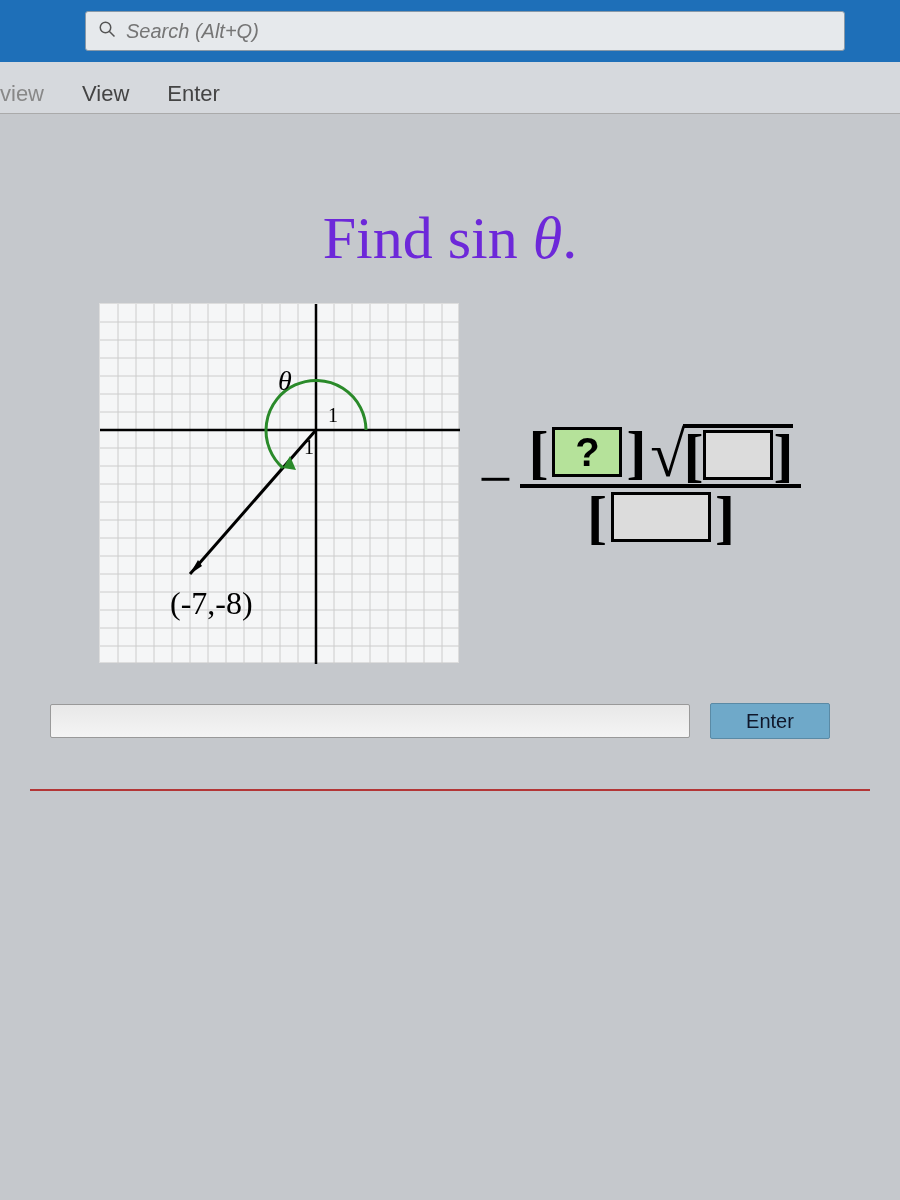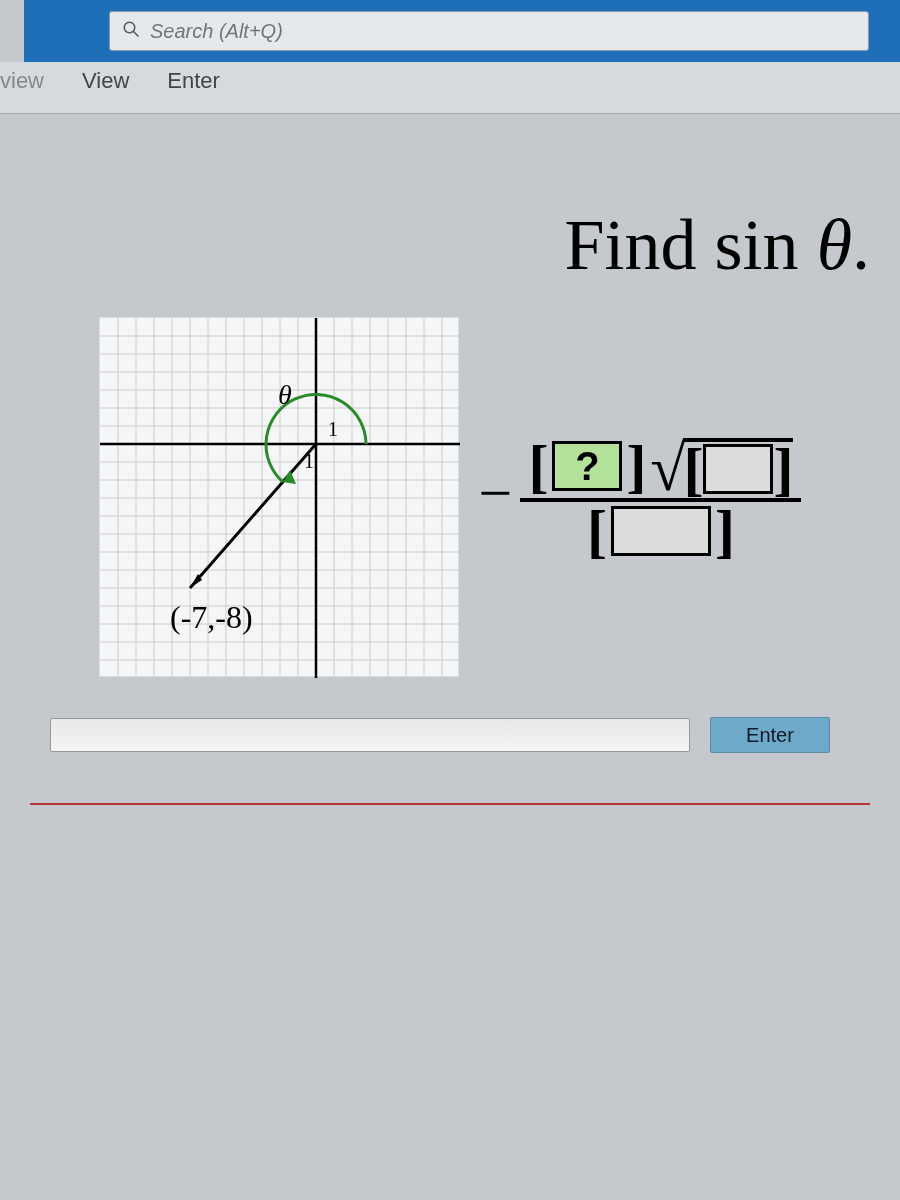--- a/index.html
+++ b/index.html
@@ -9,21 +9,20 @@
     background: #c5c8cc;
     font-family: "Segoe UI", Arial, sans-serif;
     overflow: hidden;
   }
   .titlebar {
     background: #1e6fb8;
     height: 62px;
     display: flex;
     align-items: center;
     padding-left: 85px;
-    margin-left: 24px;
   }
   .search-box {
     background: #e6e9ec;
     border: 1px solid #8899a8;
     border-radius: 3px;
     height: 40px;
     width: 760px;
     display: flex;
     align-items: center;
     padding: 0 12px;
@@ -35,37 +34,37 @@
     font-size: 20px;
     color: #555;
     width: 100%;
     outline: none;
     font-style: italic;
   }
   .menubar {
     background: #d6d9dd;
     height: 52px;
     display: flex;
-    align-items: flex-start;
+    align-items: flex-end;
     gap: 22px;
     padding-left: 0;
     font-size: 22px;
     color: #444;
     border-bottom: 1px solid #aaa;
   }
   .menubar .item { padding: 6px 8px; cursor: pointer; }
   .menubar .item.first { color: #888; padding-left: 0;}
   .content {
     padding: 90px 30px 30px 30px;
   }
   .title {
-    text-align: right;
-    font-size: 72px;
+    text-align: center;
+    font-size: 60px;
     font-family: Georgia, "Times New Roman", serif;
-    color: #000000;
+    color: #6d28d9;
     margin-bottom: 30px;
   }
   .main-row {
     display: flex;
     align-items: center;
     justify-content: center;
     gap: 20px;
   }
   .graph {
     width: 360px;

